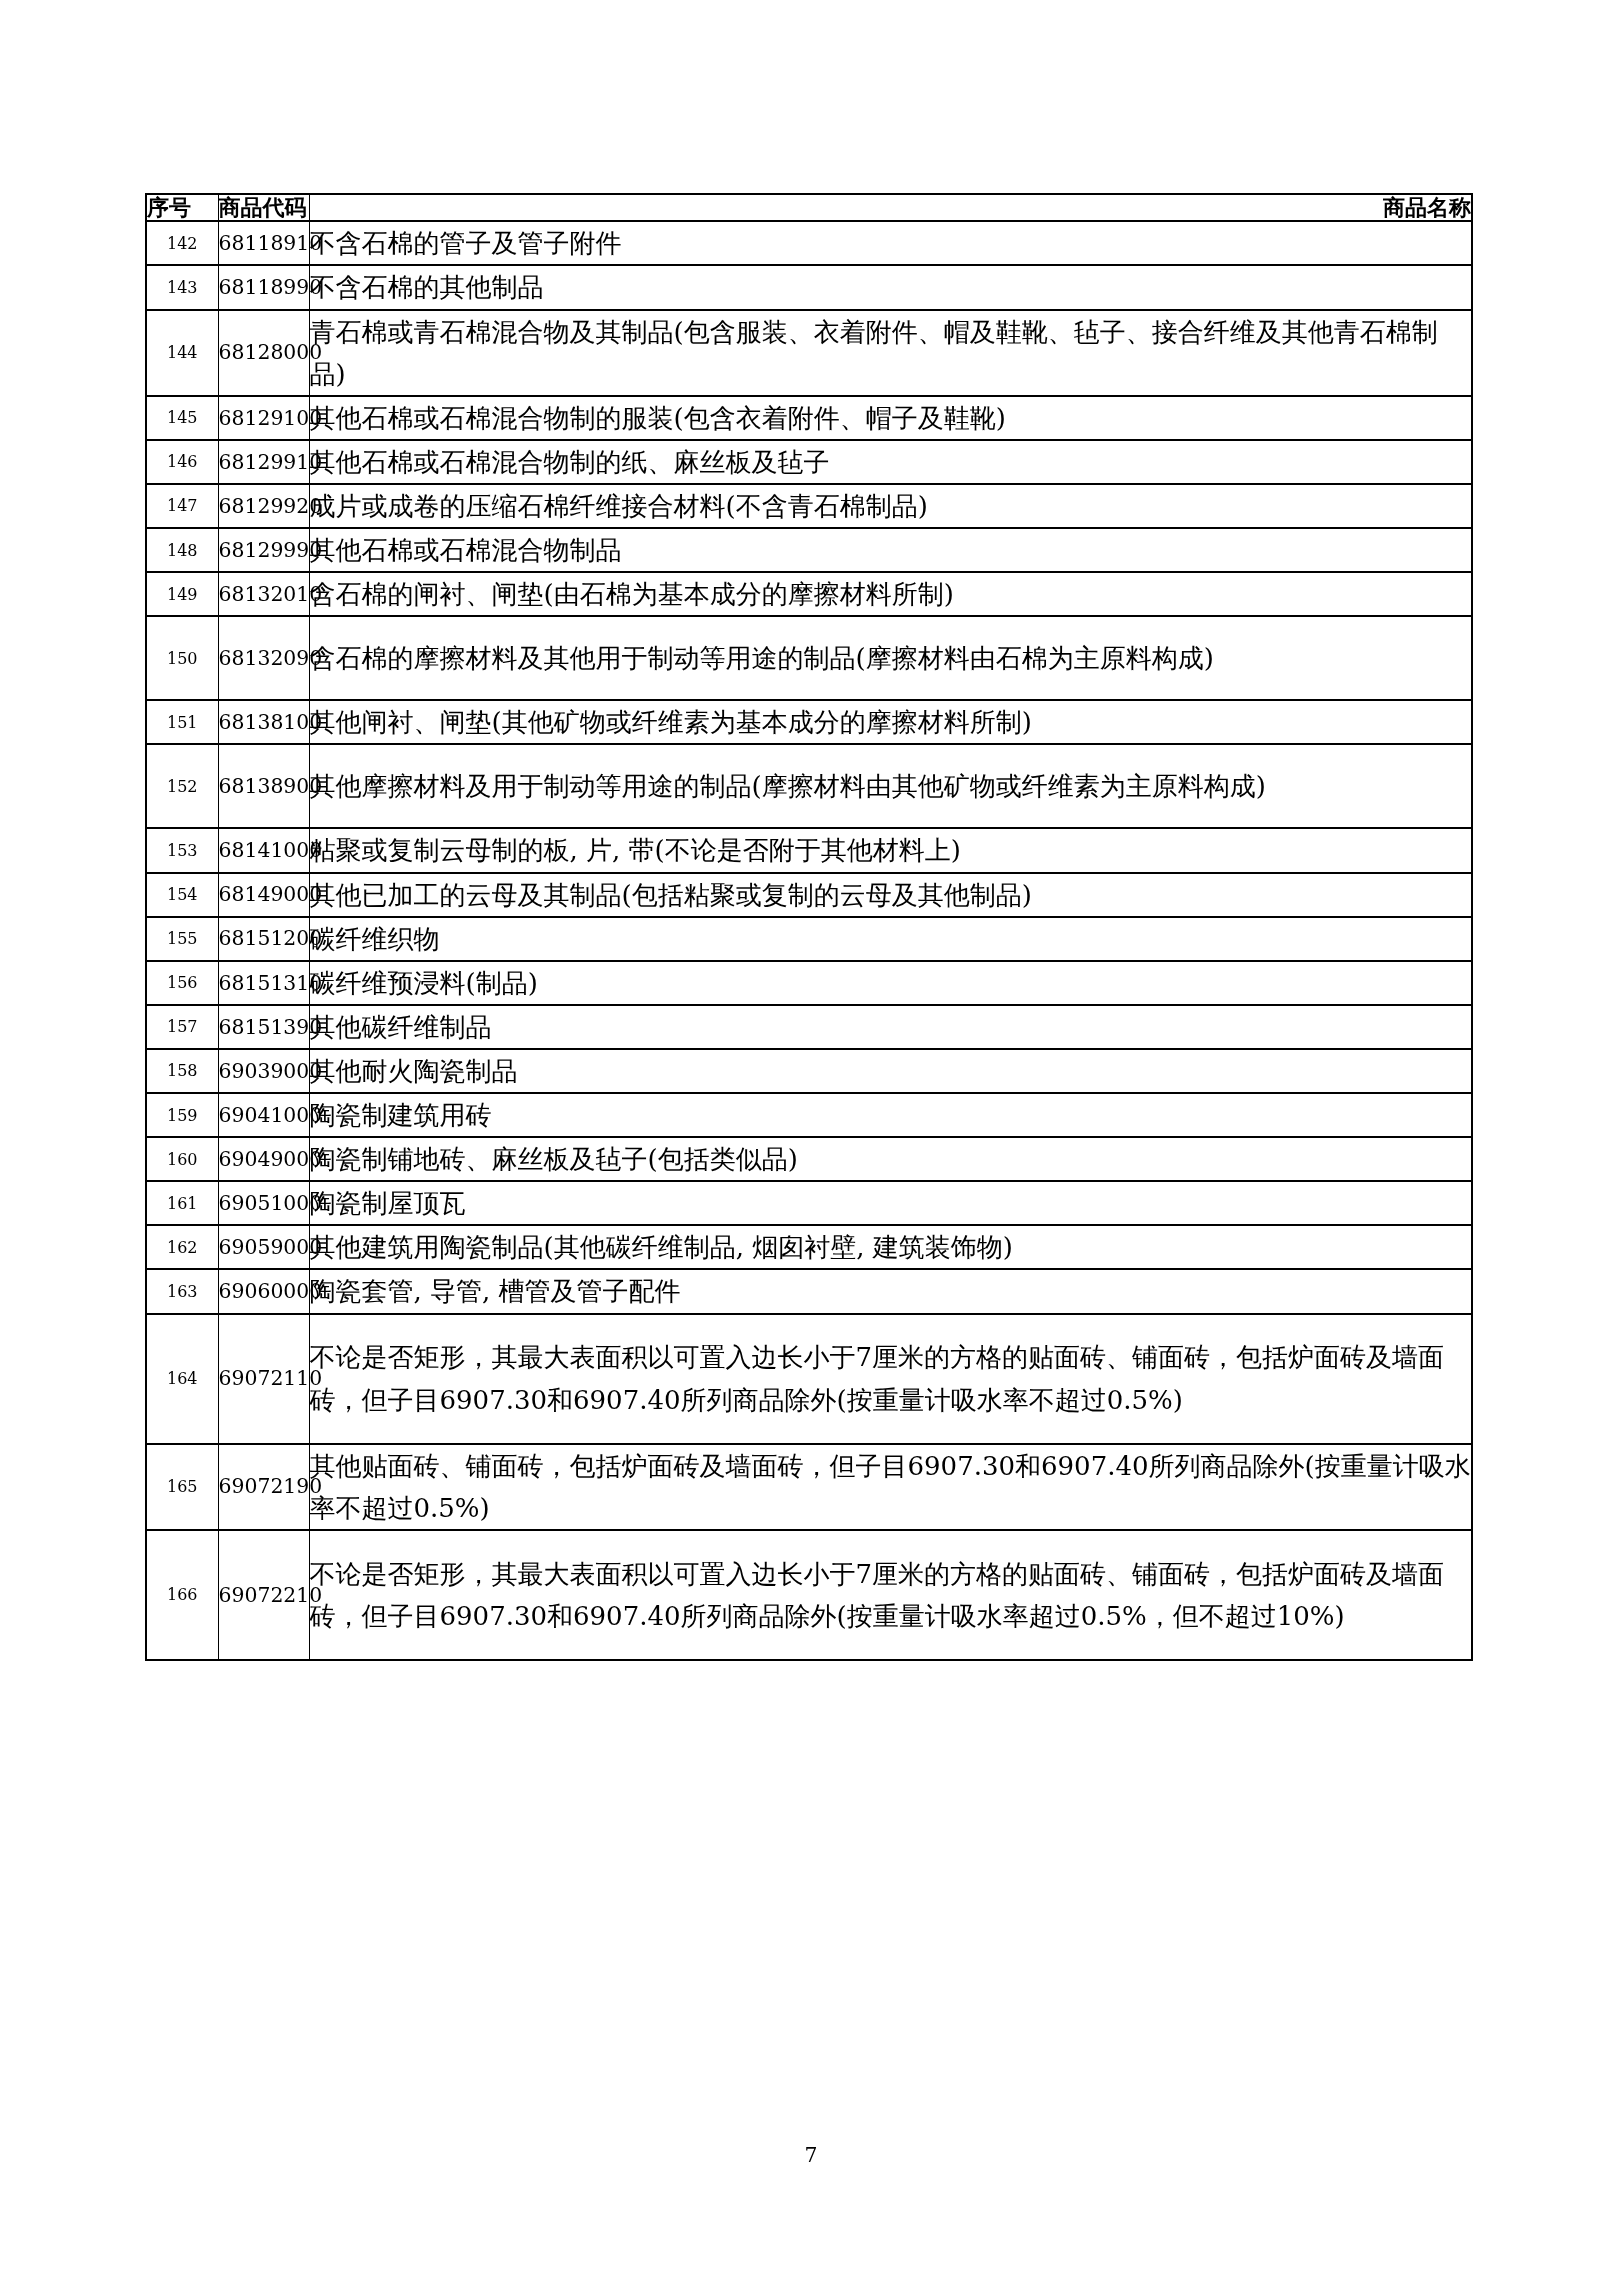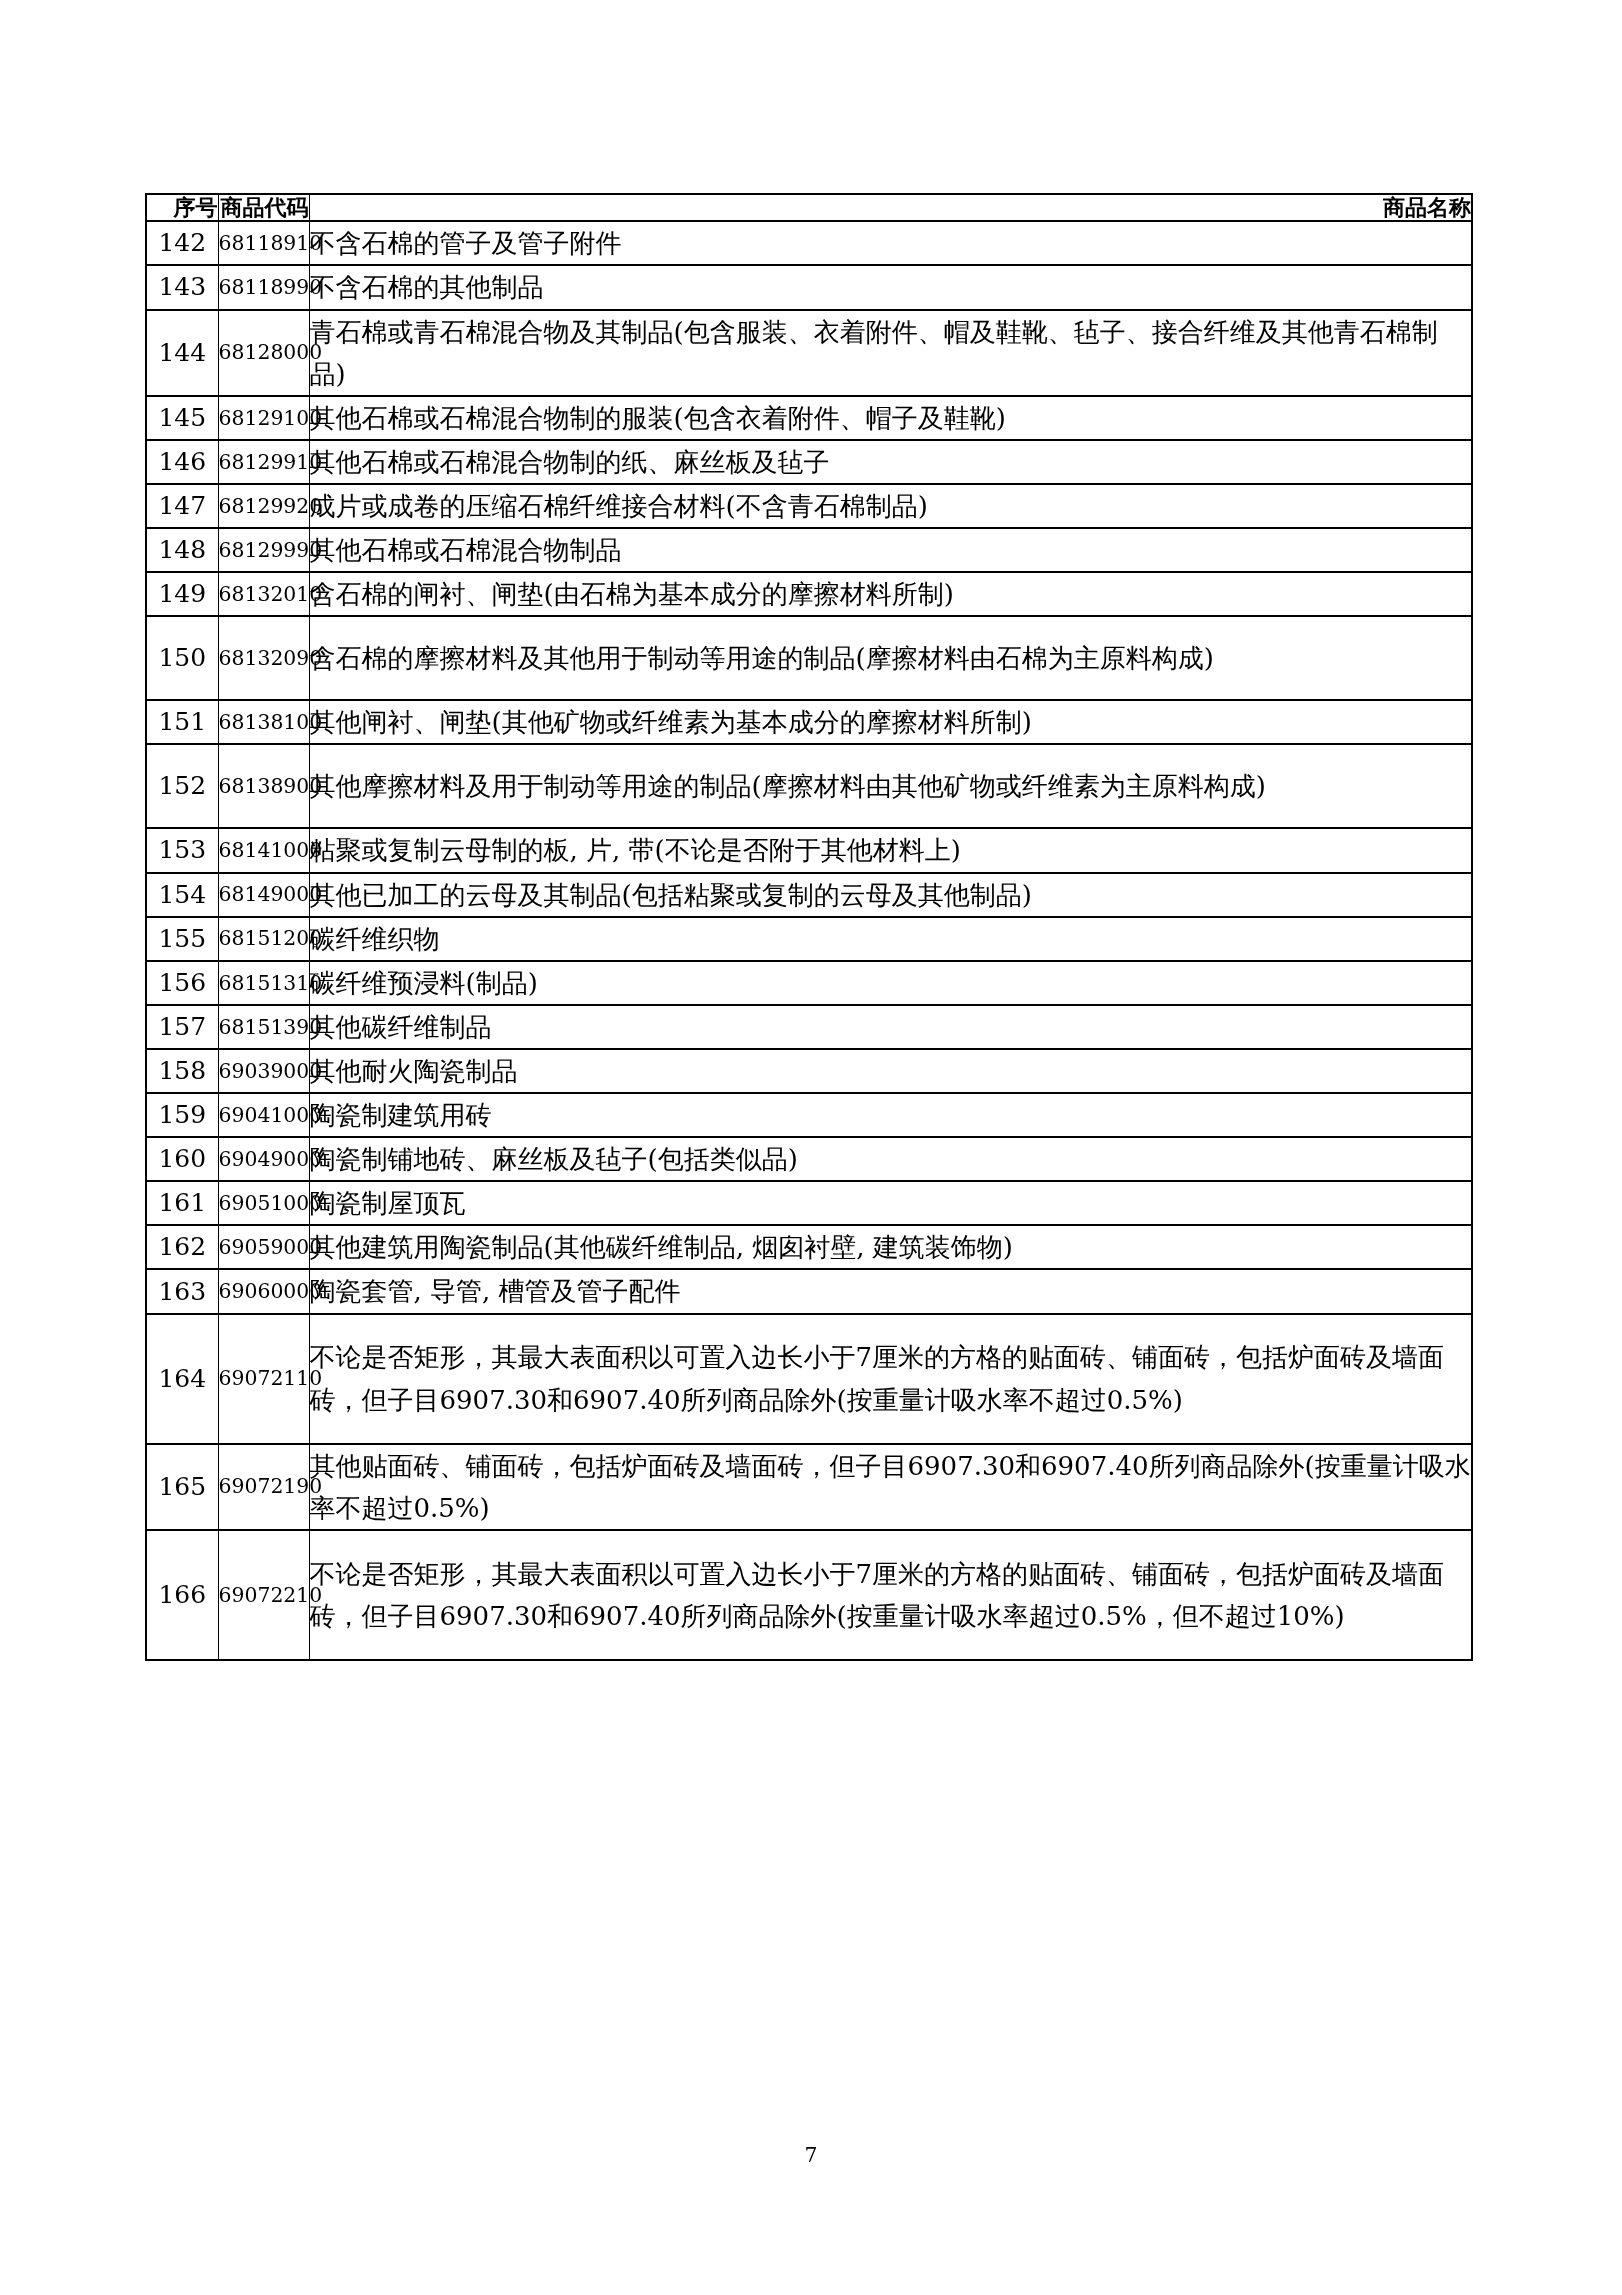--- a/index.html
+++ b/index.html
@@ -45,34 +45,34 @@
   }
   
   table.hs-table tr > * {
     border-top-width: 2px;
     border-bottom-width: 2px;
     border-left-width: 1px;
     border-right-width: 1px;
   }
 
   .hdr-cell {
-    text-align: right;
+    text-align: left;
     font-weight: bold;
     font-size: 22px;
     line-height: 1.15;
     padding: 11.2px 3.1px 12.3px 3.1px;
     font-family: "DejaVu Serif", "Liberation Serif", serif;
   }
   .hdr-name {
     text-align: right;
   }
 
   td.seq {
     text-align: center;
-    font-size: 25px;
+    font-size: 16px;
     line-height: 1.2;
     padding: 8.2px 2px;
     font-family: "DejaVu Serif", "Liberation Serif", serif;
     margin-left: 48px;
   }
   td.code {
     text-align: left;
     font-size: 20.4px;
     line-height: 1.2;
     padding: 8.2px 3.1px 8.2px 5.1px;

